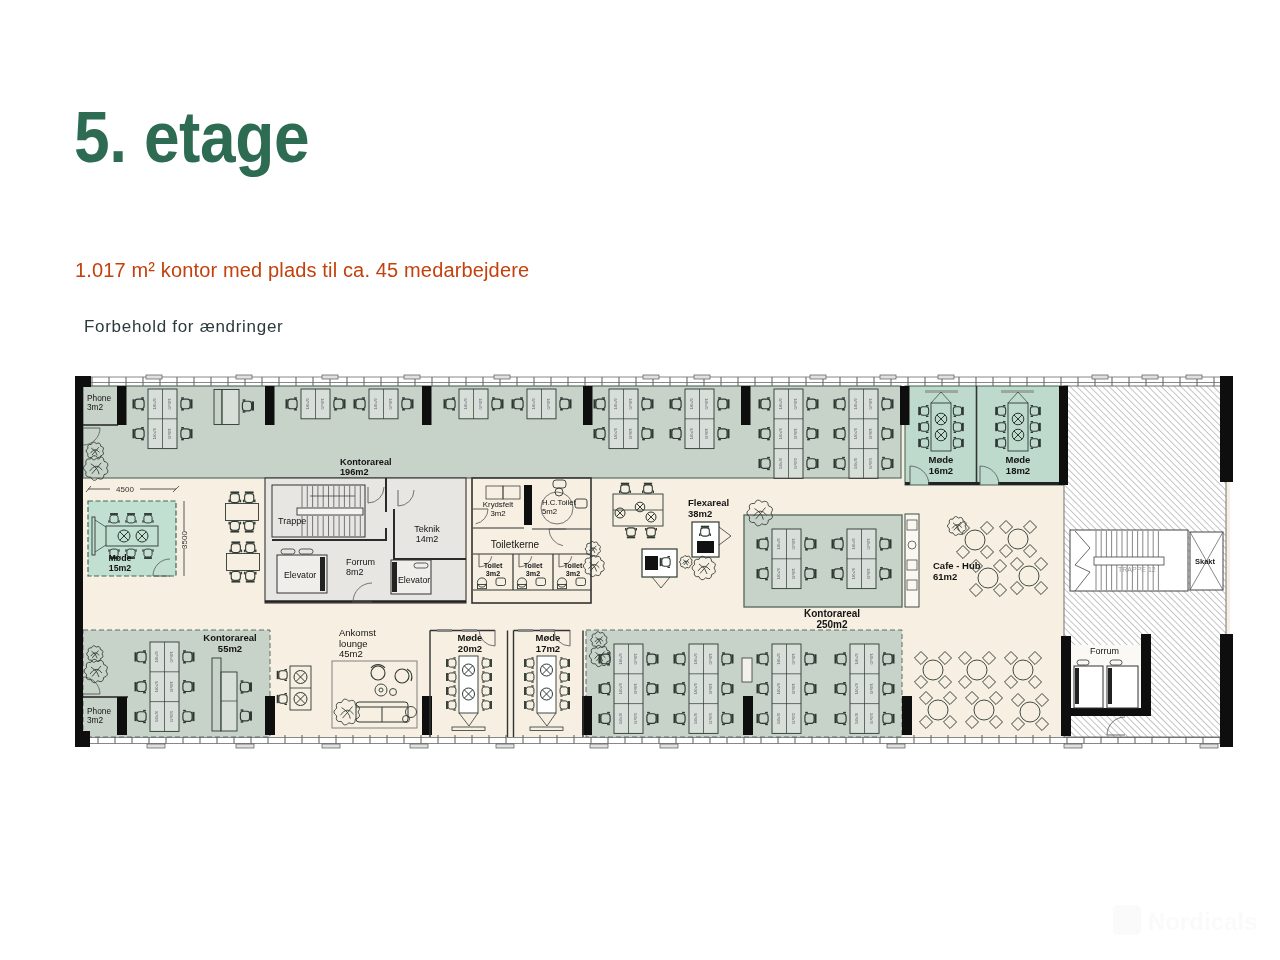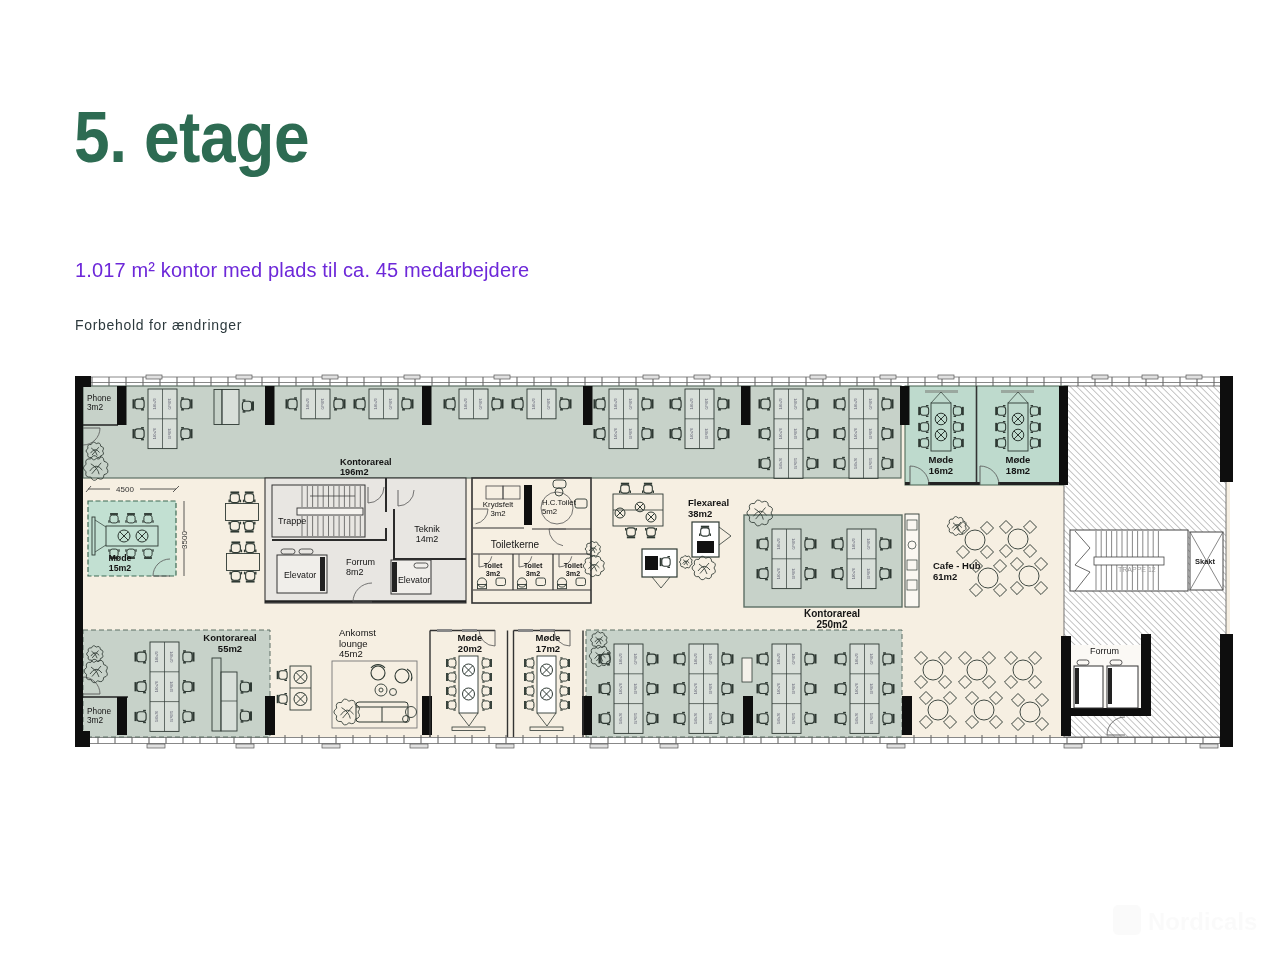--- a/index.html
+++ b/index.html
@@ -1,18 +1,18 @@
 <!DOCTYPE html>
 <html><head><meta charset="utf-8"><style>html,body{margin:0;padding:0;width:1280px;height:960px;background:#ffffff;font-family:"Liberation Sans",sans-serif;overflow:hidden}</style></head><body>
 
 <div style="position:absolute;left:74px;top:96px;font-size:72px;font-weight:bold;color:#2d6b52;letter-spacing:-0.5px;transform:scaleX(0.89);transform-origin:left top">5. etage</div>
 
-<div style="position:absolute;left:75px;top:259px;font-size:20px;color:#6d28d9;letter-spacing:0.15px">1.017 m² kontor med plads til ca. 45 medarbejdere</div>
-
-<div style="position:absolute;left:75px;top:317px;font-size:14px;color:#2c393d;letter-spacing:0.7px">Forbehold for ændringer</div>
+<div style="position:absolute;left:75px;top:259px;font-size:20px;color:#c2410c;letter-spacing:0.15px">1.017 m² kontor med plads til ca. 45 medarbejdere</div>
+
+<div style="position:absolute;left:84px;top:317px;font-size:17px;color:#2c393d;letter-spacing:0.7px">Forbehold for ændringer</div>
 <svg width="1280" height="960" viewBox="0 0 1280 960" style="position:absolute;left:0;top:0">
 <defs>
       <pattern id="hatch" patternUnits="userSpaceOnUse" width="4.6" height="4.6" patternTransform="rotate(-45)">
         <line x1="0" y1="0" x2="0" y2="4.6" stroke="#646464" stroke-width="0.75"></line>
       </pattern>
     </defs>
 
 <rect x="82" y="386" width="1148" height="351" fill="#f6efe2"></rect>
 
 <g stroke="#6a6a6a" stroke-width="0.8" fill="none">

